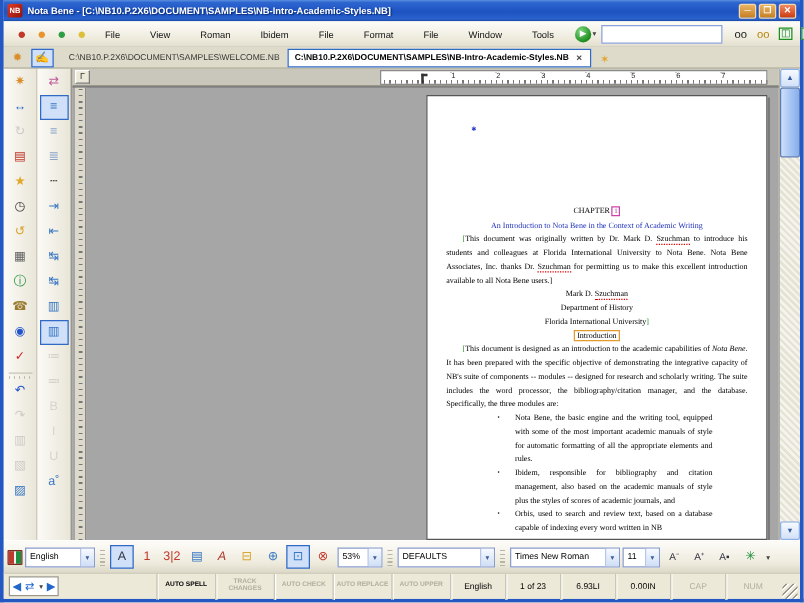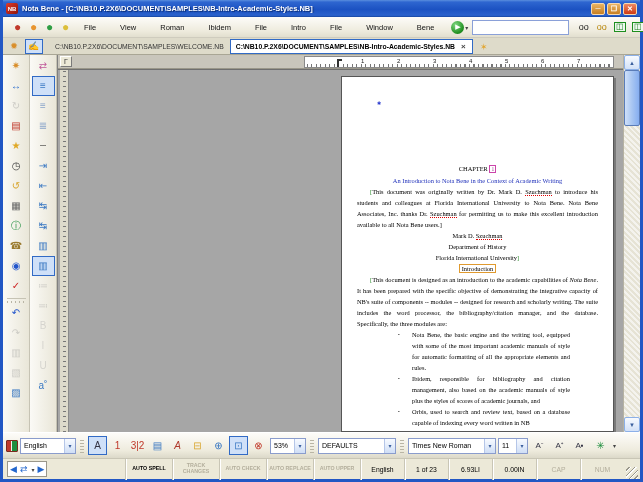--- a/index.html
+++ b/index.html
@@ -185,24 +185,24 @@
           <span class="glyph" style="color: rgb(220, 191, 58);">●</span>
         </span>
       </span>
     <span class="menus">
 
     <span class="menu-item">File</span>
         <span class="menu-item">View</span>
         <span class="menu-item">Roman</span>
         <span class="menu-item">Ibidem</span>
         <span class="menu-item">File</span>
-        <span class="menu-item">Intro</span>
+        <span class="menu-item">Format</span>
         <span class="menu-item">File</span>
         <span class="menu-item">Window</span>
-        <span class="menu-item">Bene</span>
+        <span class="menu-item">Tools</span>
       </span>
     <span class="go-btn">
       <span class="go-ball">▶</span>
       <span class="dd-arrow">▾</span>
     </span>
     <input class="search-box" value="" style="">
     <span class="grip"></span>
     <span style="display:flex;gap:1px;">
 
     <span class="mb-icon">

